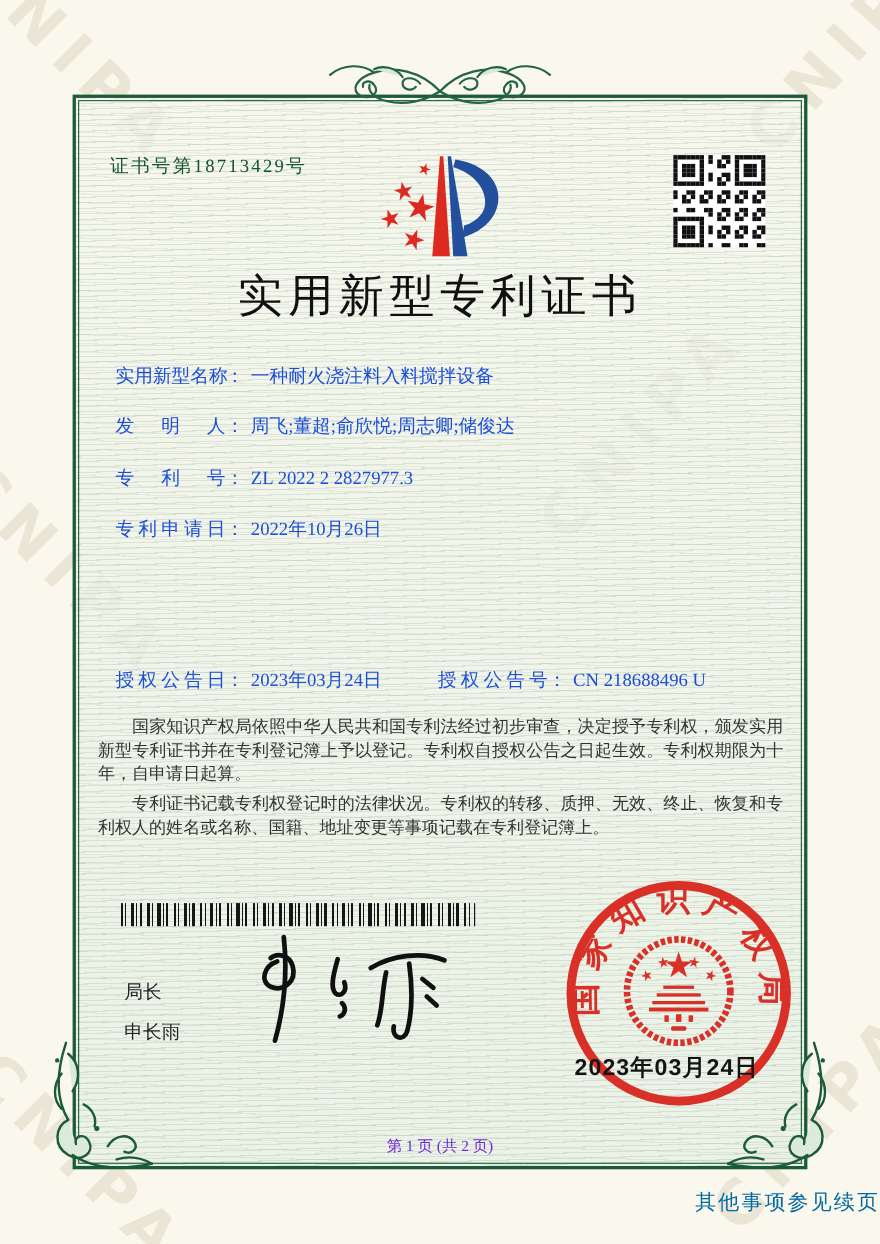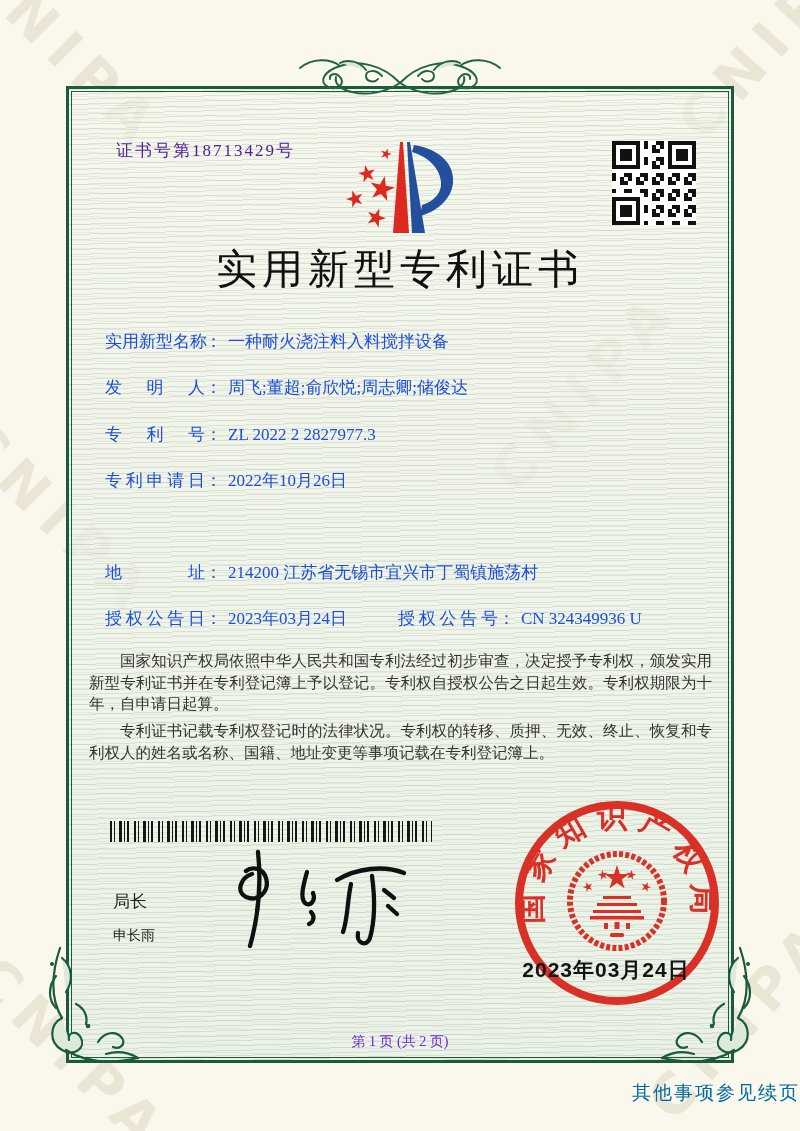--- a/index.html
+++ b/index.html
@@ -26,21 +26,21 @@
            repeating-linear-gradient(178.5deg, rgba(116,158,122,0.20) 0 1px, rgba(0,0,0,0) 1px 5px),
            repeating-linear-gradient(181.5deg, rgba(116,158,122,0.12) 0 1px, rgba(0,0,0,0) 1px 8px),
            linear-gradient(180deg, rgba(244,246,238,0.6), rgba(233,241,230,0.85));}
   .frame::after{content:"";position:absolute;inset:2px;border:1px solid #1b5a3a;}
 
   .ornament{position:absolute;pointer-events:none;}
   .orn-top{left:294px;top:54px;width:212px;height:54px;}
   .orn-bl{left:40px;top:946px;width:115px;height:128px;}
   .orn-br{left:645px;top:946px;width:115px;height:128px;transform:scaleX(-1);}
 
-  .cert-no{position:absolute;left:116px;top:139px;font-size:17px;letter-spacing:2px;color:#4c1d95;}
+  .cert-no{position:absolute;left:100px;top:139px;font-size:17px;letter-spacing:2px;color:#14532d;}
 
   .logo{position:absolute;left:334px;top:138px;width:134px;height:100px;}
   .qr{position:absolute;left:612px;top:141px;width:84px;height:84px;}
 
   .title{position:absolute;left:0;top:242px;width:100%;margin:0;text-align:center;
          font-size:41px;font-weight:normal;letter-spacing:5px;color:#101010;}
 
   .row{position:absolute;left:105px;font-size:17px;white-space:nowrap;color:#1d4ed8;}
   .lbl{display:inline-block;width:100px;text-align:justify;text-align-last:justify;vertical-align:bottom;}
   .colon{display:inline-block;margin-right:6px;}
@@ -55,21 +55,21 @@
   .barcode{position:absolute;left:110px;top:821px;width:322px;height:21px;
     background:repeating-linear-gradient(90deg,
       #161616 0 2px, transparent 2px 4px,
       #161616 4px 5px, transparent 5px 9px,
       #161616 9px 12px, transparent 12px 14px,
       #161616 14px 15px, transparent 15px 17px,
       #161616 17px 19px, transparent 19px 24px);}
 
   .signer-title{position:absolute;left:113px;top:890px;font-size:17px;
       font-family:Liberation Sans, sans-serif;color:#222;}
-  .signer-name{position:absolute;left:113px;top:927px;font-size:14px;
+  .signer-name{position:absolute;left:113px;top:927px;font-size:17px;
       font-family:"Liberation Sans","DejaVu Sans",sans-serif;color:#222;}
   .signature{position:absolute;left:212px;top:843px;width:215px;height:112px;}
 
   .seal{position:absolute;left:509px;top:795px;width:216px;height:216px;opacity:0.94;}
   .seal-date{position:absolute;left:514px;top:956px;width:184px;text-align:center;
       font-size:21px;font-weight:bold;letter-spacing:1px;color:#141414;
       font-family:"Liberation Sans","DejaVu Sans",sans-serif;}
 
   .page-num{position:absolute;left:0;top:1033px;width:100%;text-align:center;
       font-size:14px;color:#6d28d9;}
@@ -367,27 +367,24 @@
   </div>
   <div class="row r2">
     <span class="lbl">发明人</span><span class="colon">：</span><span class="val">周飞;董超;俞欣悦;周志卿;储俊达</span>
   </div>
   <div class="row r3">
     <span class="lbl">专利号</span><span class="colon">：</span><span class="val">ZL 2022 2 2827977.3</span>
   </div>
   <div class="row r4">
     <span class="lbl">专利申请日</span><span class="colon">：</span><span class="val">2022年10月26日</span>
   </div>
-  <div class="row r6">
-    <span class="lbl">地址</span><span class="colon">：</span><span class="val">214200 江苏省无锡市宜兴市丁蜀镇施荡村</span>
-  </div>
   <div class="row row-grant">
     <span class="lbl">授权公告日</span><span class="colon">：</span><span class="val">2023年03月24日</span>
     <span class="grant2">
-      <span class="lbl">授权公告号</span><span class="colon">：</span><span class="val">CN 324349936 U</span>
+      <span class="lbl">授权公告号</span><span class="colon">：</span><span class="val">CN 218688496 U</span>
     </span>
   </div>
 
   <p class="para p2">专利证书记载专利权登记时的法律状况。专利权的转移、质押、无效、终止、恢复和专利权人的姓名或名称、国籍、地址变更等事项记载在专利登记簿上。</p>
   <p class="para p1">国家知识产权局依照中华人民共和国专利法经过初步审查，决定授予专利权，颁发实用新型专利证书并在专利登记簿上予以登记。专利权自授权公告之日起生效。专利权期限为十年，自申请日起算。</p>
 
   <div class="barcode"></div>
 
   <div class="signer-title">局长</div>
   <div class="signer-name">申长雨</div>

